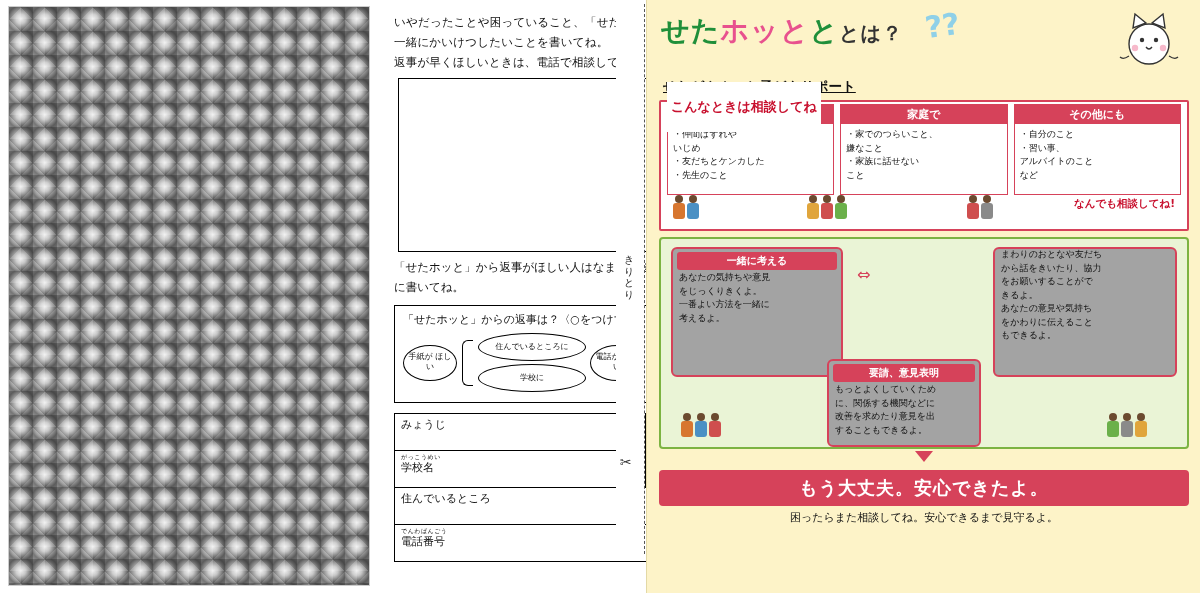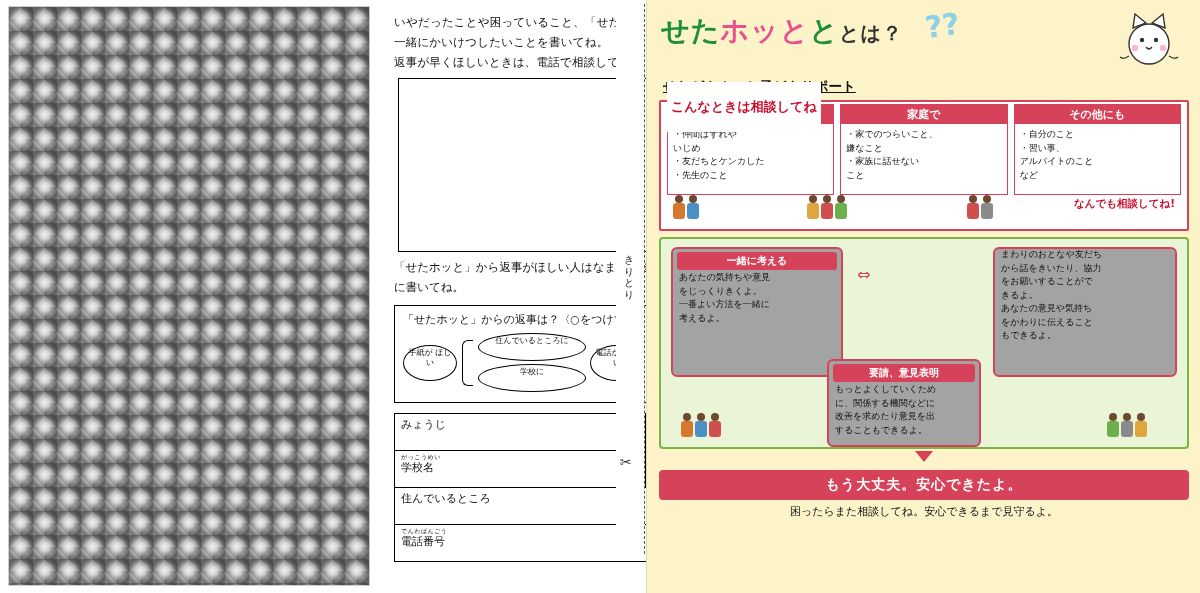--- a/index.html
+++ b/index.html
@@ -52,22 +52,22 @@
   }
   .reply-box{
     border:1px solid #000;margin-left:2px;width:340px;box-sizing:border-box;
     padding:6px 6px 10px 8px;
   }
   .reply-title{font-size:11px;margin-bottom:6px;}
   .bubble-row{display:flex;align-items:center;gap:4px;}
   .bubble{
     border:1px solid #000;border-radius:50%;
     font-size:8px;line-height:1.25;text-align:center;
-    display:flex;align-items:flex-start;justify-content:center;
-    padding:2px 3px;box-sizing:border-box;
+    display:flex;align-items:flex-end;justify-content:center;
+    padding:8px 3px;box-sizing:border-box;
   }
   .b1{width:54px;height:36px;}
   .b2{width:108px;height:28px;}
   .b3{width:54px;height:36px;}
   .b4{width:54px;height:36px;}
   .brace{
     width:10px;height:44px;border-left:1px solid #000;
     border-top:1px solid #000;border-bottom:1px solid #000;
     border-radius:6px 0 0 6px;margin:0 1px;
   }
@@ -152,21 +152,21 @@
     padding:2px 0;border-radius:3px;margin:3px 4px 2px 4px;
   }
   .gcard .gb{font-size:9px;line-height:1.5;padding:0 6px 4px 6px;color:#111;}
   .g-left{left:10px;top:8px;width:168px;height:126px;}
   .g-right{right:10px;top:8px;width:180px;height:126px;}
   .g-mid{left:166px;top:120px;width:150px;height:84px;}
   .arrows{position:absolute;left:196px;top:26px;color:#d6425a;font-size:16px;}
 
   .footer-bar{
     margin:8px 12px 2px 12px;background:#d6425a;color:#fff;border-radius:4px;
-    text-align:center;font-size:14px;font-weight:bold;padding:6px 0;letter-spacing:1px;
+    text-align:center;font-size:18px;font-weight:bold;padding:6px 0;letter-spacing:1px;
   }
   .footer-note{font-size:11px;text-align:center;margin-top:4px;color:#111;}
   .people{position:absolute;display:flex;gap:2px;}
   .p{width:12px;height:26px;position:relative;}
   .p i{position:absolute;left:2px;top:0;width:8px;height:8px;border-radius:50%;background:#6b4a2f;}
   .p u{position:absolute;left:0;top:8px;width:12px;height:16px;border-radius:3px;text-decoration:none;}
   .down-arrow{
     width:0;height:0;border-left:9px solid transparent;border-right:9px solid transparent;
     border-top:11px solid #d6425a;margin:2px auto 0 auto;
   }

